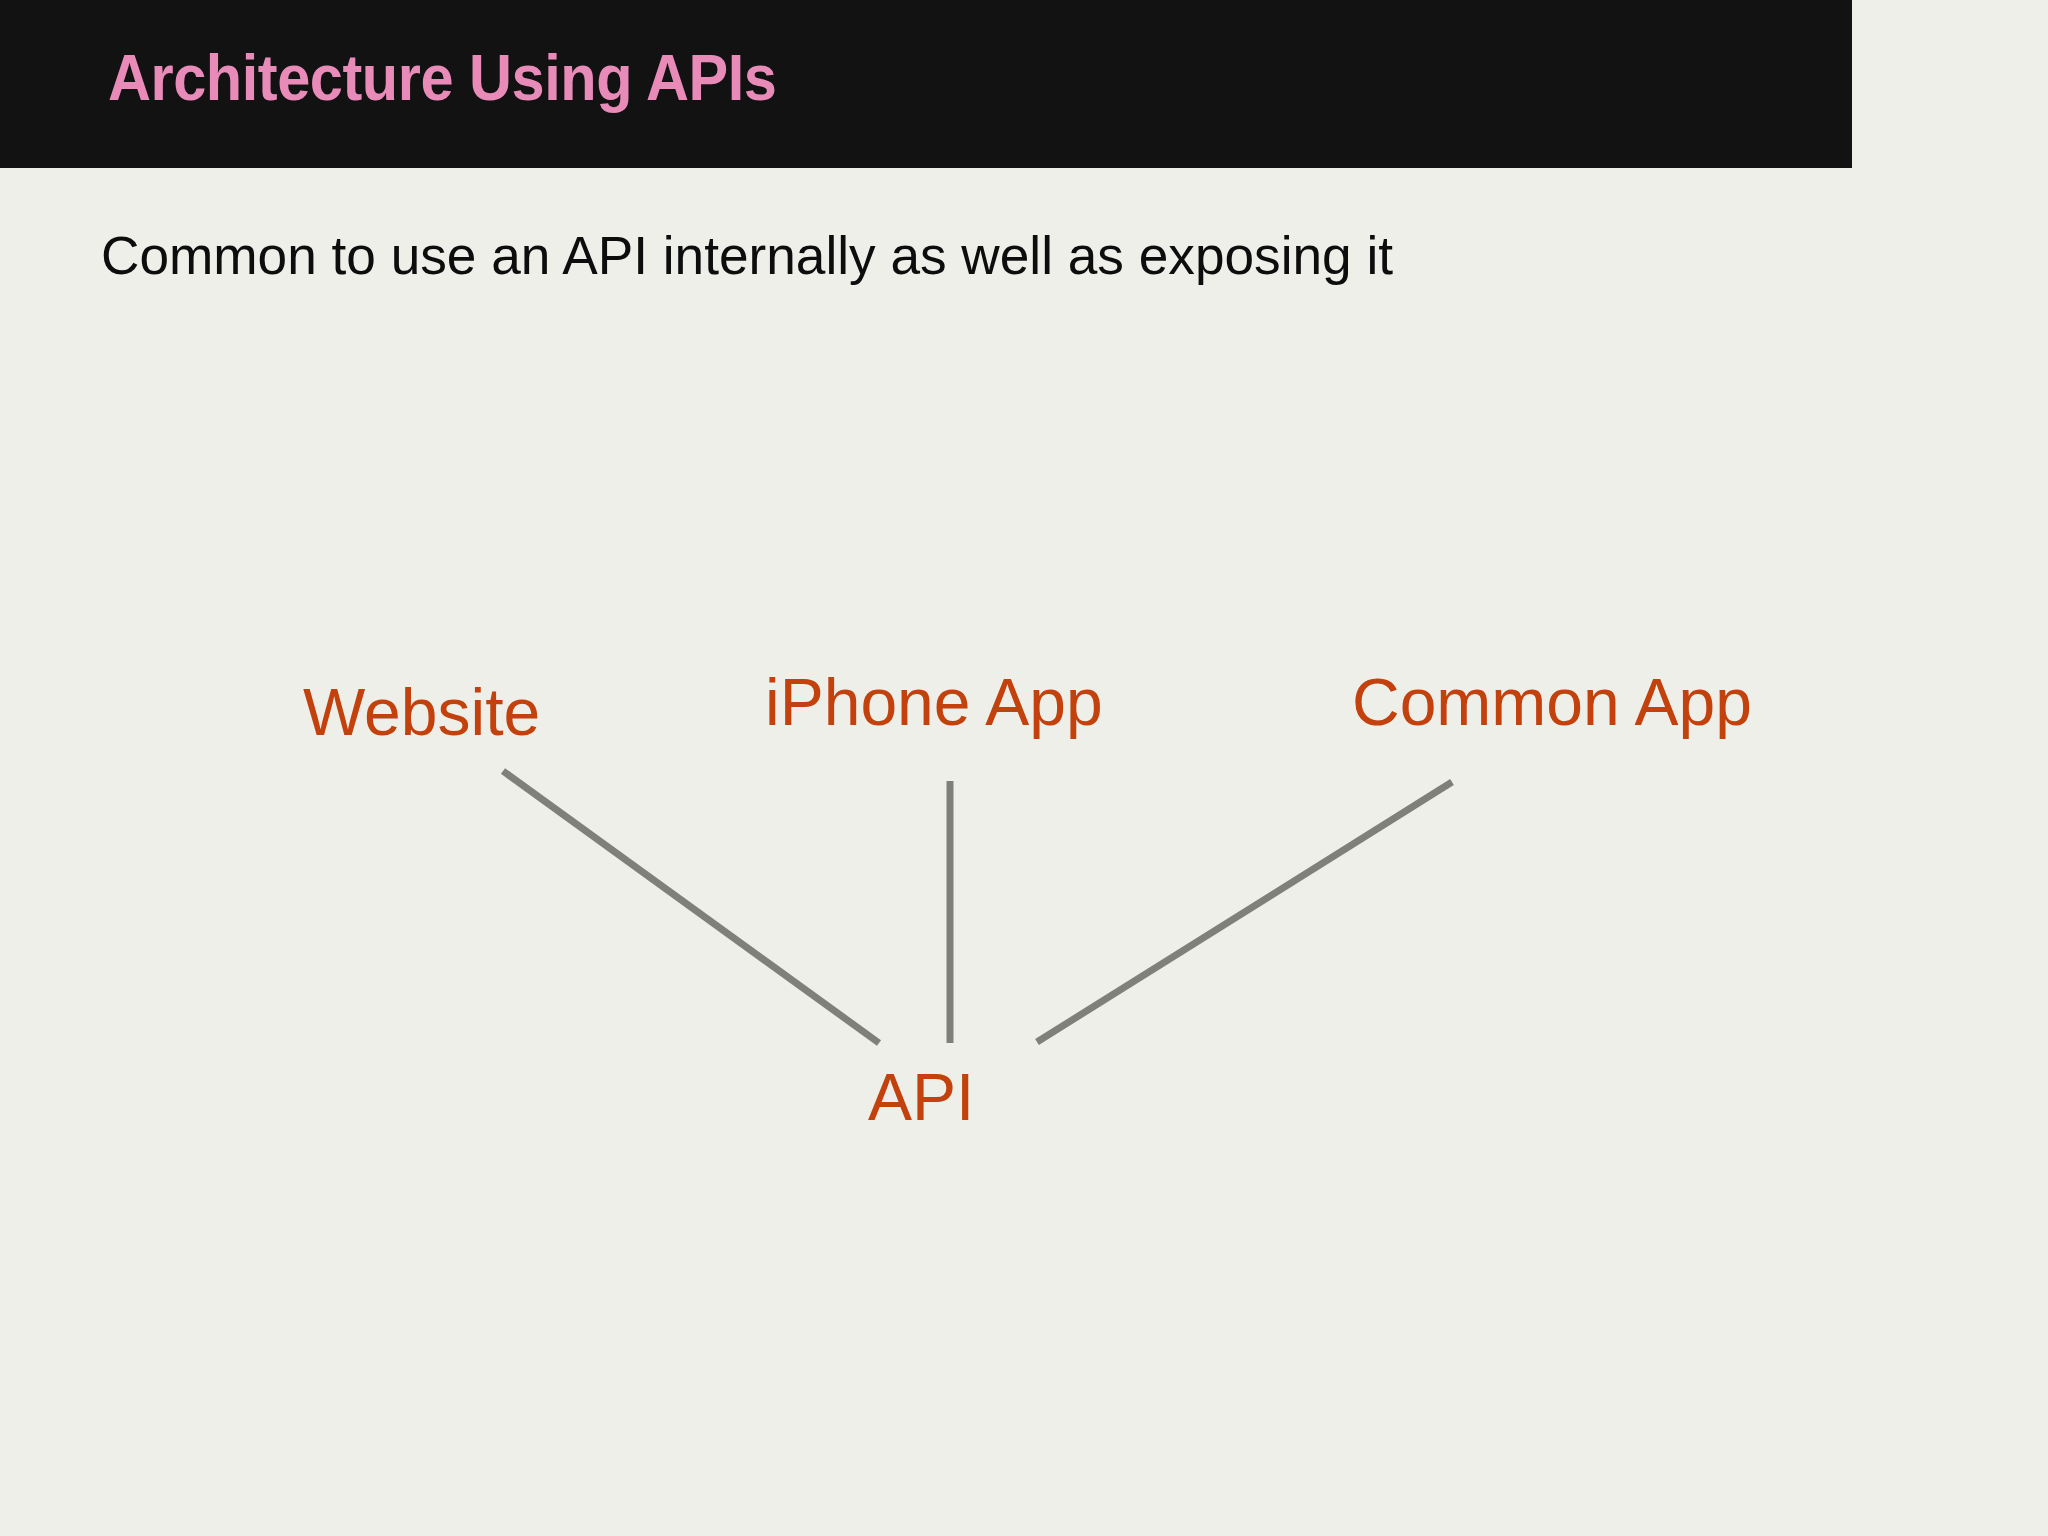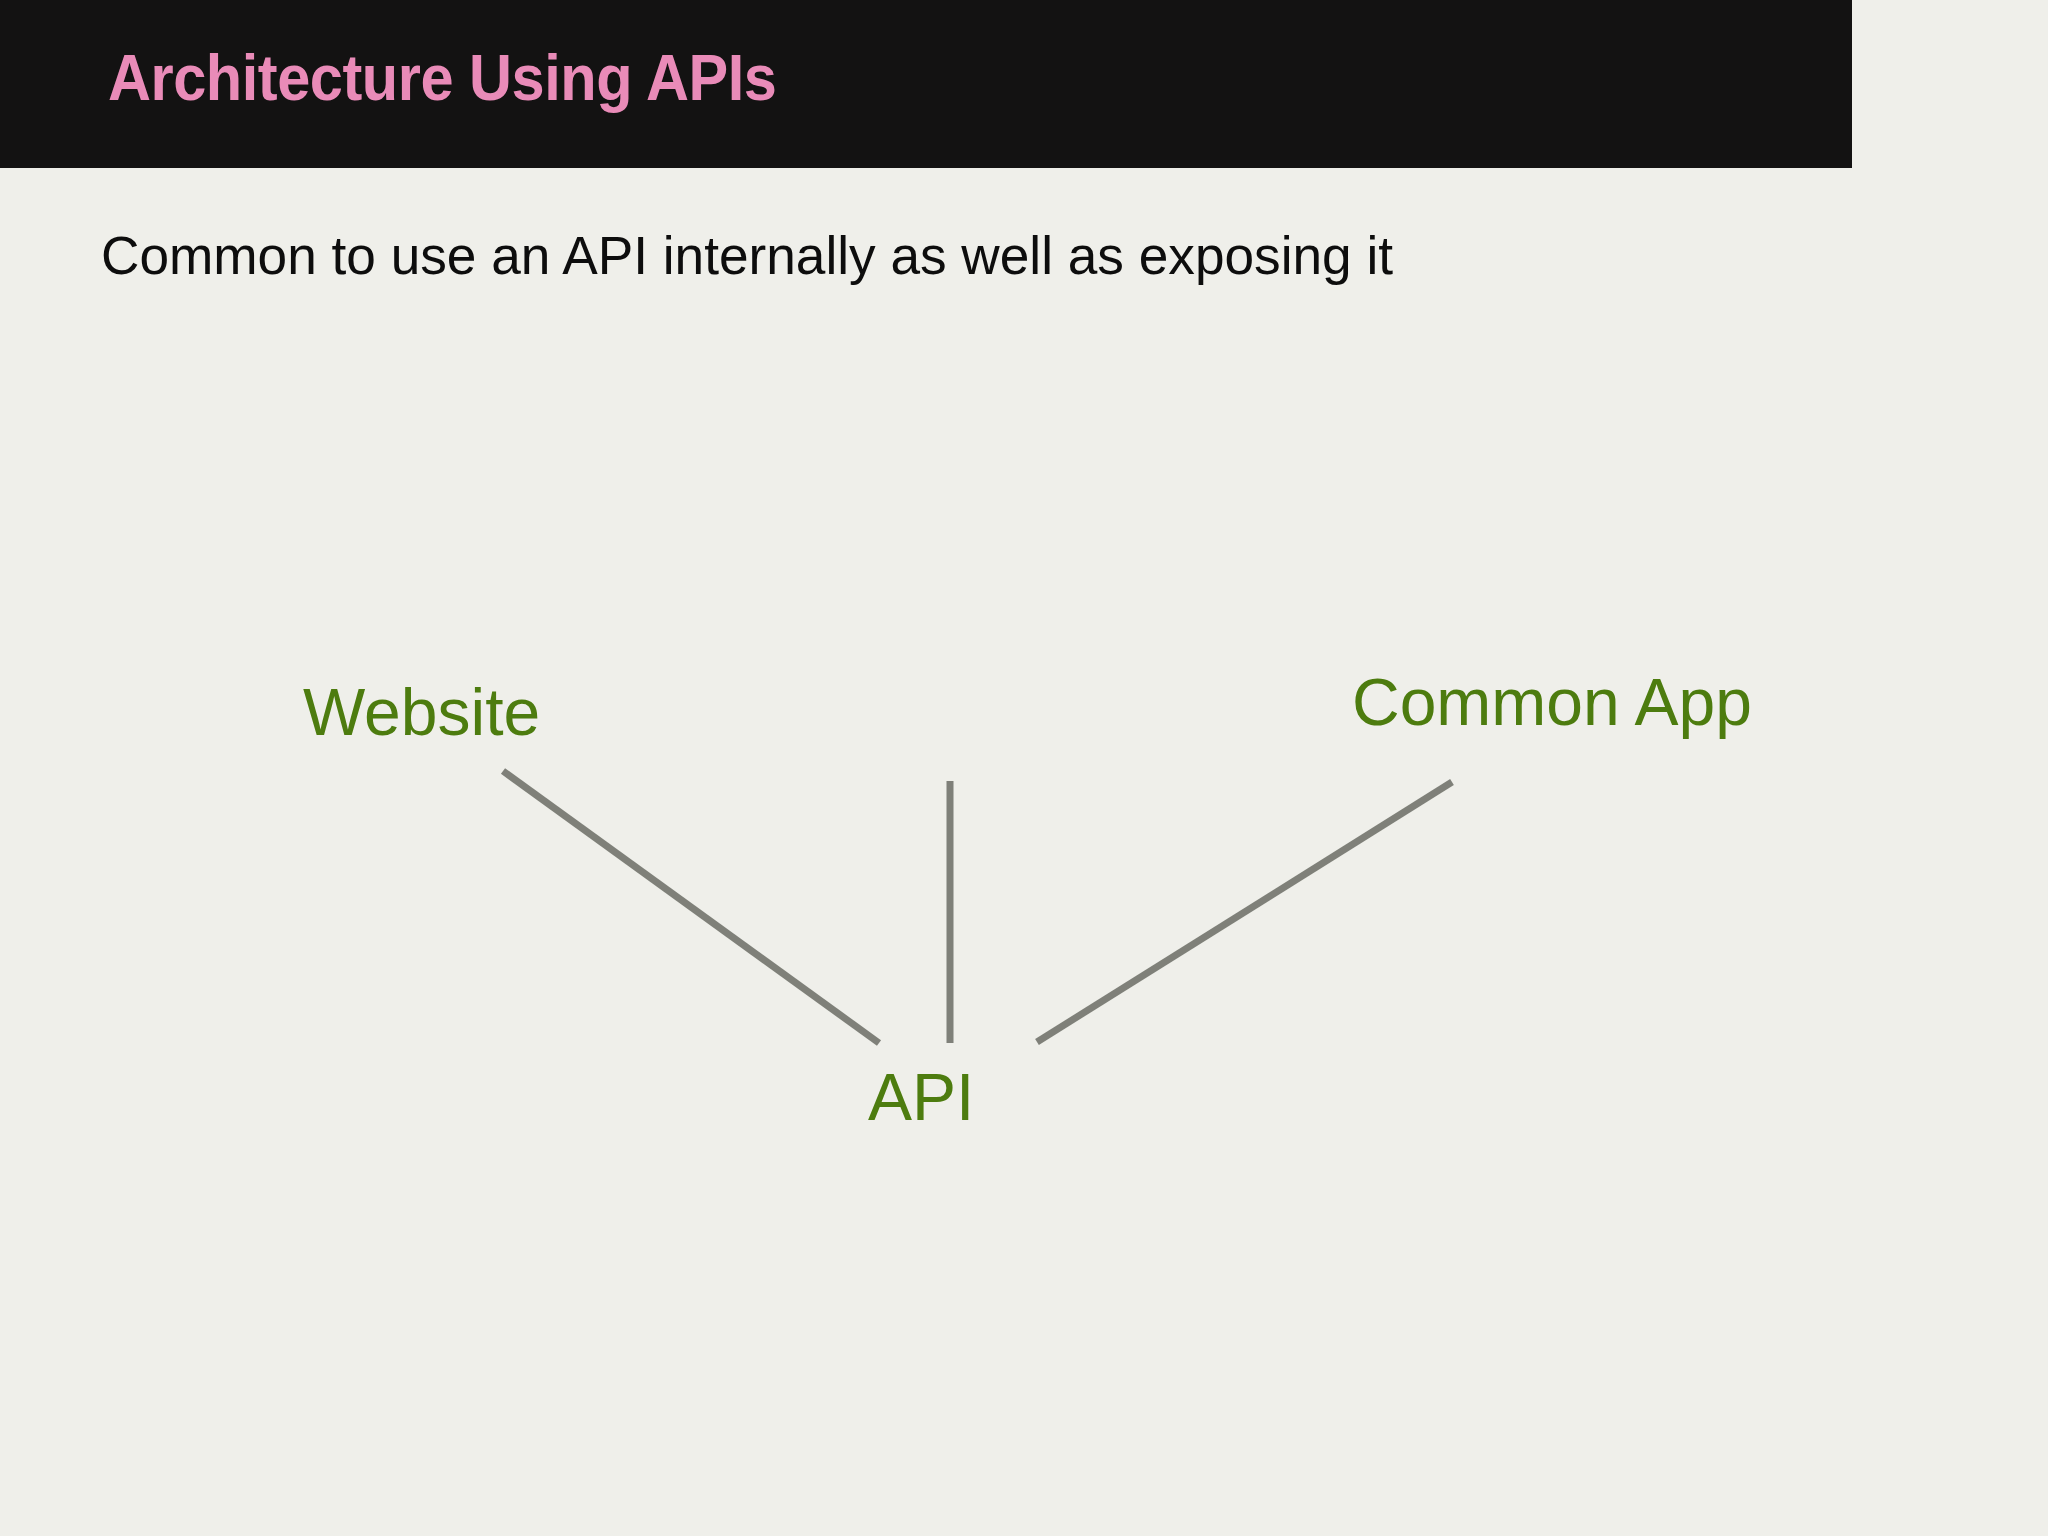--- a/index.html
+++ b/index.html
@@ -72,21 +72,21 @@
     position: absolute;
     left: 0; top: 0;
     width: 2048px;
     height: 1536px;
   }
 
   .node-label {
     position: absolute;
     font-size: 66px;
     line-height: 78px;
-    color: #4d7c0f;
+    color: #c2410c;
     white-space: nowrap;
     font-weight: normal;
   }
   #node-website {
     left: 303px;
     top: 673px;
   }
   #node-iphone {
     left: 765px;
     top: 663px;
@@ -125,20 +125,21 @@
   <div id="diagram">
 
     <svg id="diagram-svg" viewBox="0 0 2048 1536">
       <line x1="503" y1="771" x2="879" y2="1043" stroke="#7F8079" stroke-width="7" stroke-linecap="butt"></line>
       <line x1="950" y1="781" x2="950" y2="1043" stroke="#7F8079" stroke-width="7" stroke-linecap="butt"></line>
       <line x1="1452" y1="782" x2="1037" y2="1042" stroke="#7F8079" stroke-width="7" stroke-linecap="butt"></line>
     </svg>
 
     <div class="node-label" id="node-website">Website</div>
 
+    <div class="node-label" id="node-iphone">iPhone App</div>
 
     <div class="node-label" id="node-android">Common App</div>
 
     <div class="node-label" id="node-api">API</div>
 
   </div>
 
   <div id="page-number">7</div>
 
 </div>

